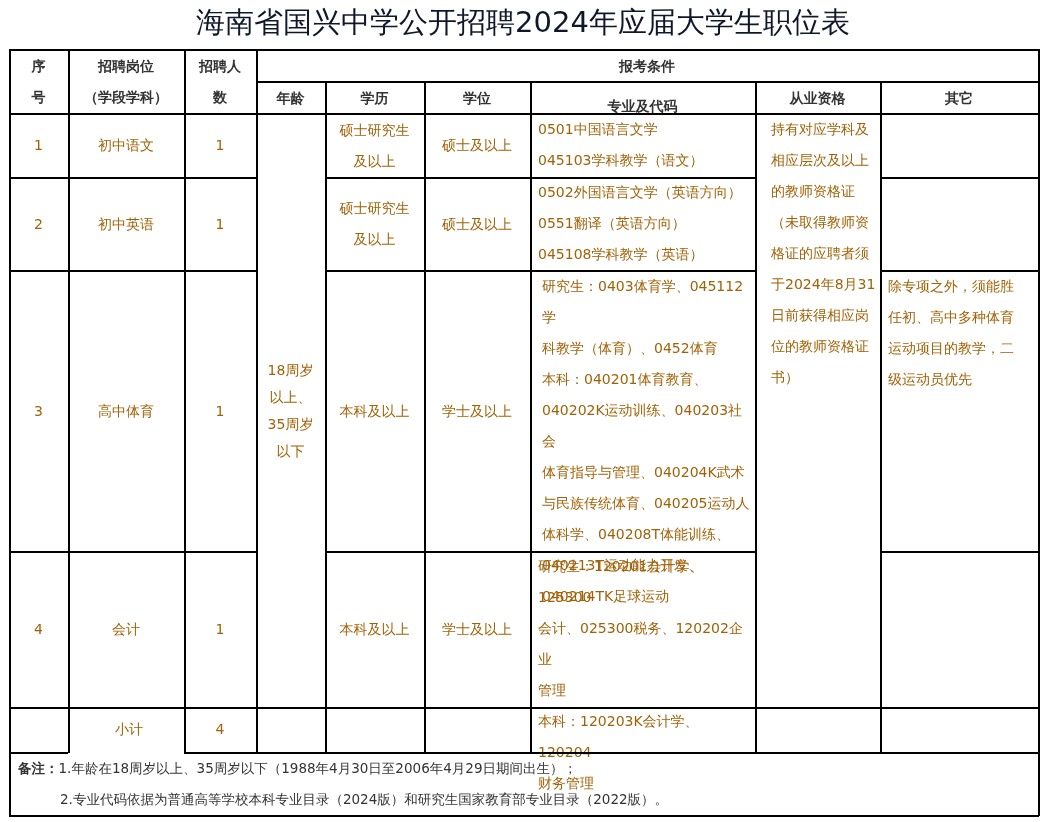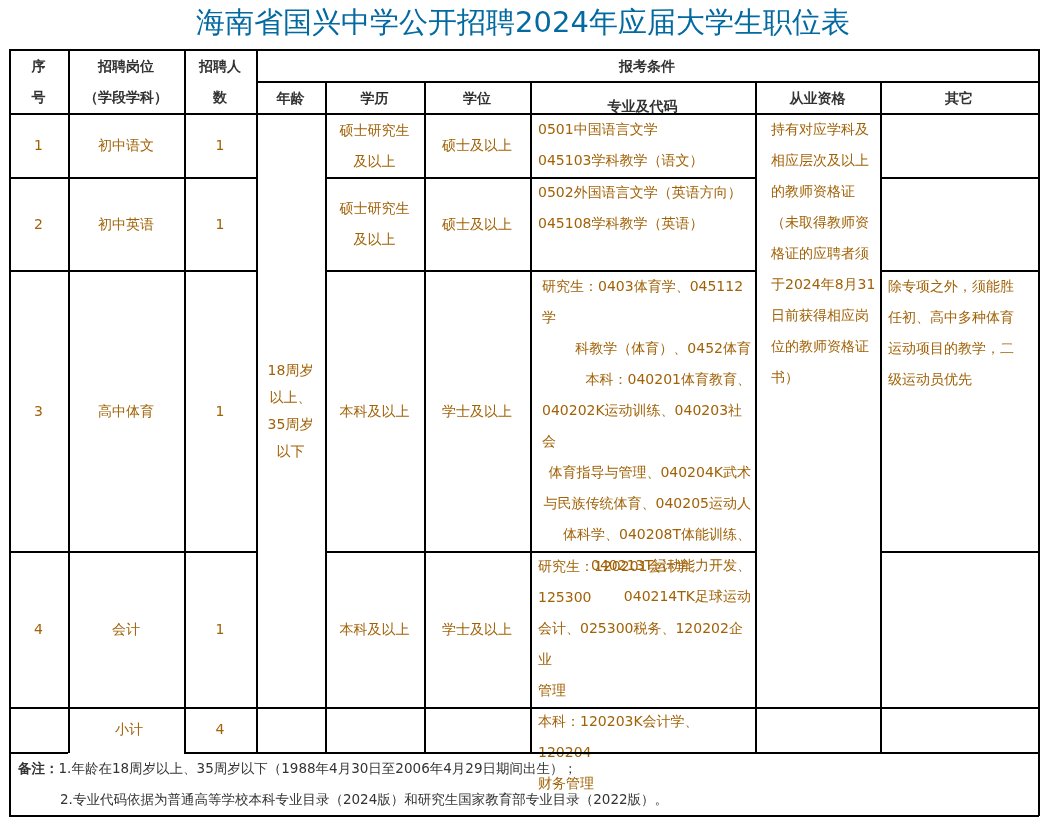--- a/index.html
+++ b/index.html
@@ -1,19 +1,19 @@
 <!DOCTYPE html>
 <html><head>
   <meta charset="utf-8">
   <style>
     html, body { margin:0; padding:0; background:#ffffff; }
     body { width:1046px; height:822px; position:relative; overflow:hidden;
            font-family:"DejaVu Sans","Liberation Sans",sans-serif; color:#333333; }
     .title { position:absolute; left:0; top:2px; width:1046px; text-align:center;
-             font-size:29px; line-height:40px; color:#0369a1; letter-spacing:0px; }
+             font-size:29px; line-height:40px; color:#0f172a; letter-spacing:0px; }
     .cell { position:absolute; box-sizing:border-box; display:flex; align-items:center;
             justify-content:center; text-align:center; font-size:14px; color:#a16207;
             line-height:31px; }
     .cell.hdr { font-weight:bold; color:#333333; font-size:14px; }
     .cell.left { justify-content:flex-start; text-align:left; padding-left:8px; padding-right:4px; }
     .cell.block { flex-direction:column; }
     .line { position:absolute; background:#000000; }
     .h { height:1.5px; }
     .v { width:1.5px; }
     .ml { display:block; }
@@ -63,29 +63,30 @@
   <div class="cell" style="left:9px;top:177px;width:59px;height:94px;">2</div>
   <div class="cell" style="left:68px;top:177px;width:116px;height:94px;">初中英语</div>
   <div class="cell" style="left:184px;top:177px;width:72px;height:94px;">1</div>
   <div class="cell block" style="left:325px;top:177px;width:99px;height:94px;">
     <span class="ml">硕士研究生</span>
     <span class="ml">及以上</span>
   </div>
   <div class="cell" style="left:424px;top:177px;width:106px;height:94px;">硕士及以上</div>
   <div class="cell left block" style="left:530px;top:177px;width:225px;height:94px;align-items:flex-start;">
     <span class="ml">0502外国语言文学（英语方向）</span>
+    <span class="ml">0551翻译（英语方向）</span>
     <span class="ml">045108学科教学（英语）</span>
   </div>
 
   <div class="cell" style="left:9px;top:271px;width:59px;height:280px;">3</div>
   <div class="cell" style="left:68px;top:271px;width:116px;height:280px;">高中体育</div>
   <div class="cell" style="left:184px;top:271px;width:72px;height:280px;">1</div>
   <div class="cell" style="left:325px;top:271px;width:99px;height:280px;">本科及以上</div>
   <div class="cell" style="left:424px;top:271px;width:106px;height:280px;">学士及以上</div>
-  <div class="cell left block" style="left:530px;top:271px;width:225px;height:216px;align-items:flex-end;padding-left:12px;">
+  <div class="cell left block" style="left:530px;top:271px;width:225px;height:216px;align-items:flex-start;padding-left:12px;">
     <span class="ml">研究生：0403体育学、045112学</span>
     <span class="ml">科教学（体育）、0452体育</span>
     <span class="ml">本科：040201体育教育、</span>
     <span class="ml">040202K运动训练、040203社会</span>
     <span class="ml">体育指导与管理、040204K武术</span>
     <span class="ml">与民族传统体育、040205运动人</span>
     <span class="ml">体科学、040208T体能训练、</span>
     <span class="ml">040213T运动能力开发、</span>
     <span class="ml">040214TK足球运动</span>
   </div>

